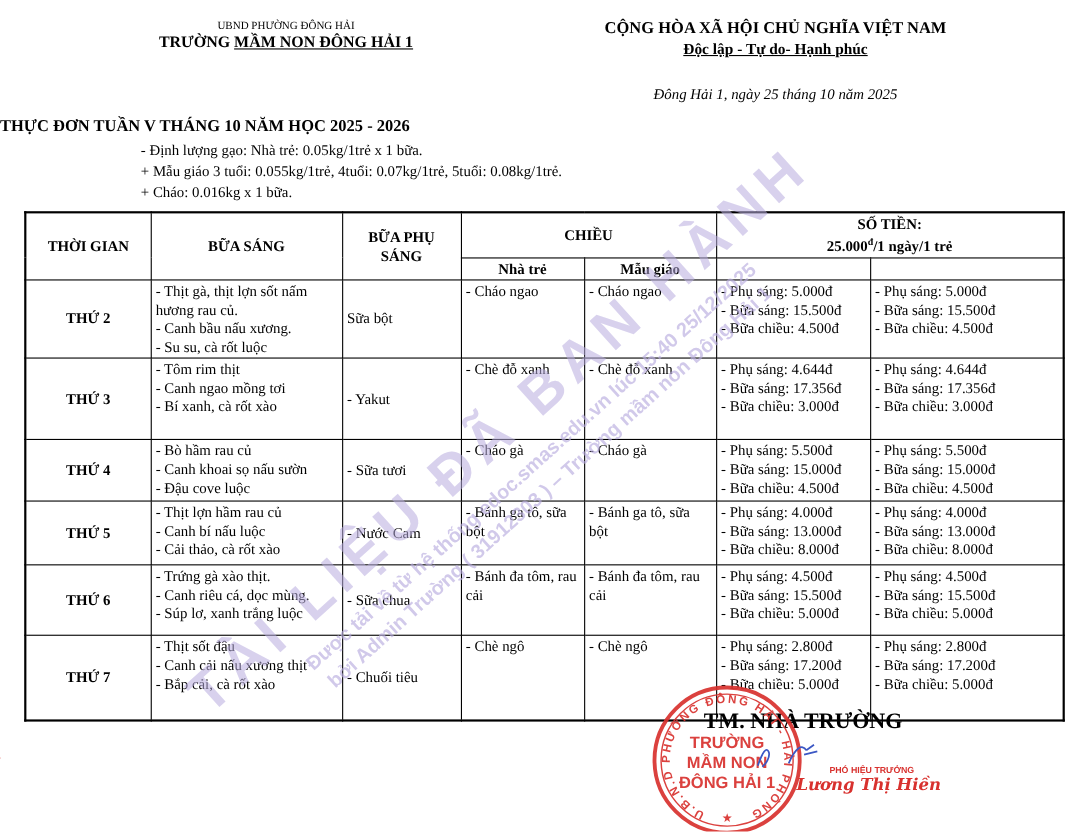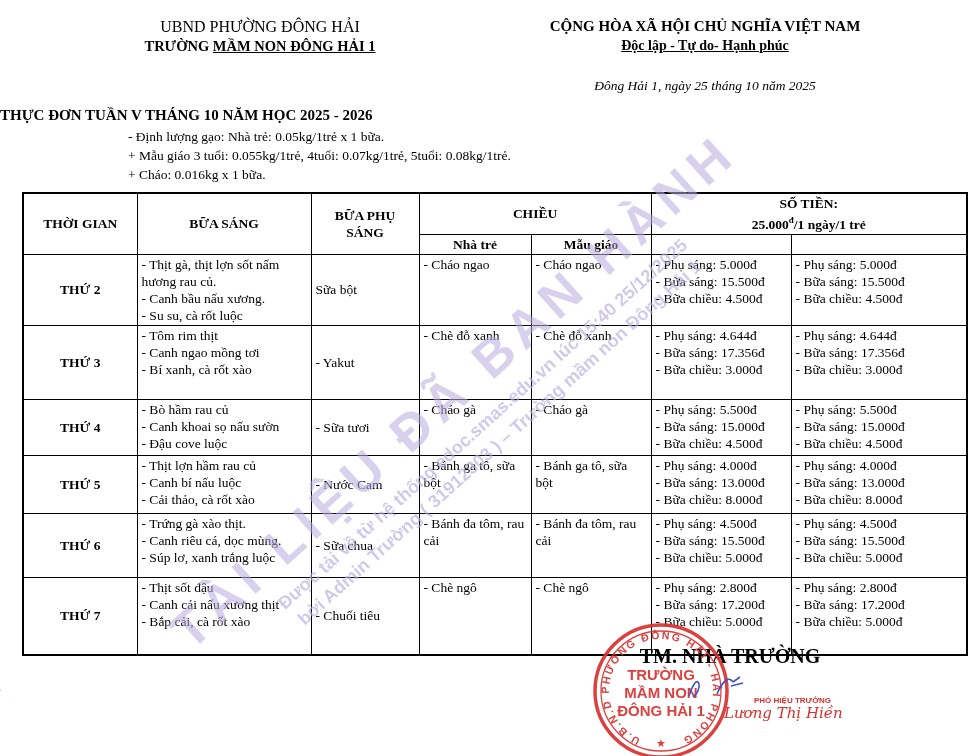--- a/index.html
+++ b/index.html
@@ -3,21 +3,21 @@
 <meta charset="utf-8">
 <style>
   html,body{margin:0;padding:0;}
   body{
     width:974px;height:756px;position:relative;overflow:hidden;
     background:#ffffff;color:#000;
     font-family:"Liberation Serif","DejaVu Serif",serif;
   }
   
   .hdr-left{position:absolute;left:100px;top:18px;width:320px;text-align:center;}
-  .hdr-left .l1{font-size:16px;}
+  .hdr-left .l1{font-size:10px;}
   .hdr-left .l2{font-size:14.5px;font-weight:bold;margin-top:2px;}
   .hdr-left .l2 .uname{text-decoration:underline;}
   .hdr-right{position:absolute;left:505px;top:18px;width:400px;text-align:center;}
   .hdr-right .l1{font-size:15px;font-weight:bold;}
   .hdr-right .l2{font-size:14px;font-weight:bold;text-decoration:underline;margin-top:3px;}
   .dateline{position:absolute;left:505px;top:78px;width:400px;text-align:center;
     font-style:italic;font-size:13.5px;}
   
   .doc-title{position:absolute;left:0;top:107px;width:974px;text-align:left;
     font-weight:bold;font-size:15px;}
@@ -49,21 +49,21 @@
   .watermark .big{font-size:52px;font-weight:bold;letter-spacing:7px;color:#b9addf;opacity:.55;white-space:nowrap;}
   .watermark .small{font-size:18px;font-weight:bold;color:#b9addf;opacity:.65;margin-top:4px;white-space:nowrap;}
   
   .sign-title{position:absolute;left:630px;top:645px;width:200px;text-align:center;
     font-weight:bold;font-size:20px;z-index:3;}
   .stamp{position:absolute;left:590px;top:620px;z-index:4;opacity:.92;}
   .deputy-title{position:absolute;left:722px;top:696px;z-index:5;
     color:#d8312e;font-size:8px;font-weight:bold;
     font-family:"Liberation Sans","DejaVu Sans",sans-serif;padding-left:32px;}
   .signature-name{position:absolute;left:724px;top:704px;z-index:5;
-    color:#d8312e;font-size:15px;font-style:italic;font-weight:normal;
+    color:#d8312e;font-size:15px;font-style:italic;font-weight:bold;
     font-family:"DejaVu Serif",serif;}
   .blue-marks{position:absolute;left:683px;top:670px;z-index:5;}
   .red-corner{position:absolute;left:-4px;top:680px;z-index:3;color:#d8312e;
     font-size:16px;font-weight:bold;opacity:.85;transform:rotate(-12deg);}
   .line{margin:0;}
 </style>
 </head>
 <body>
 
 <div class="hdr-left">

